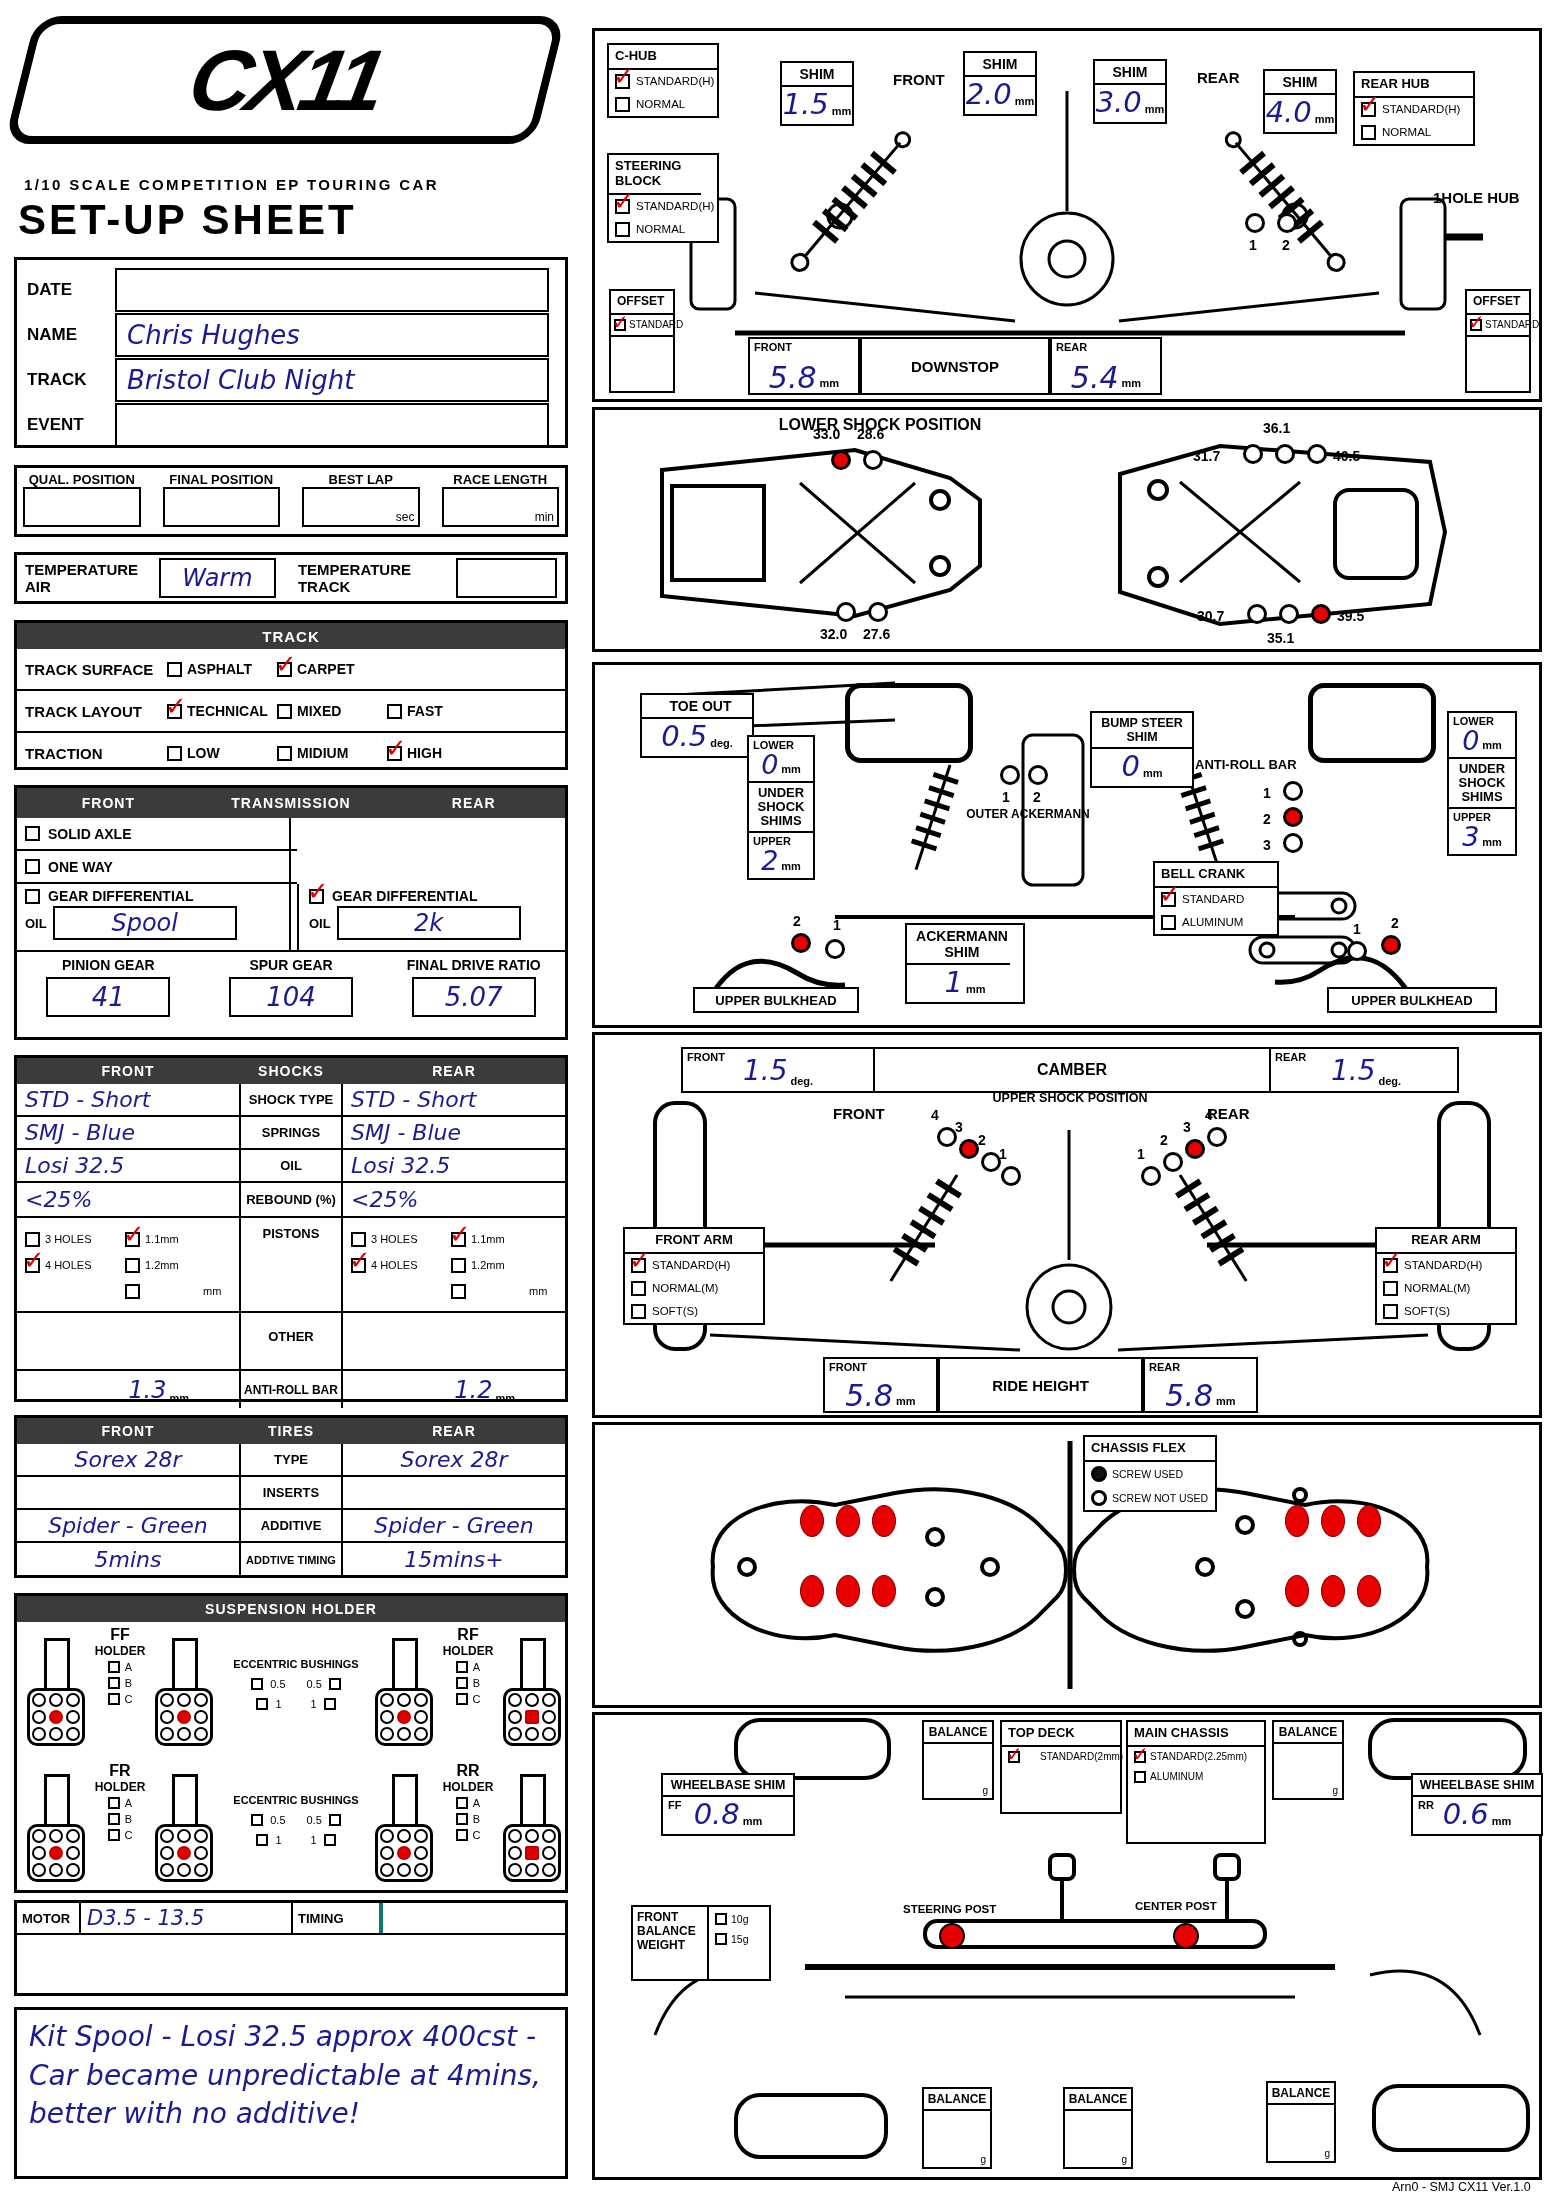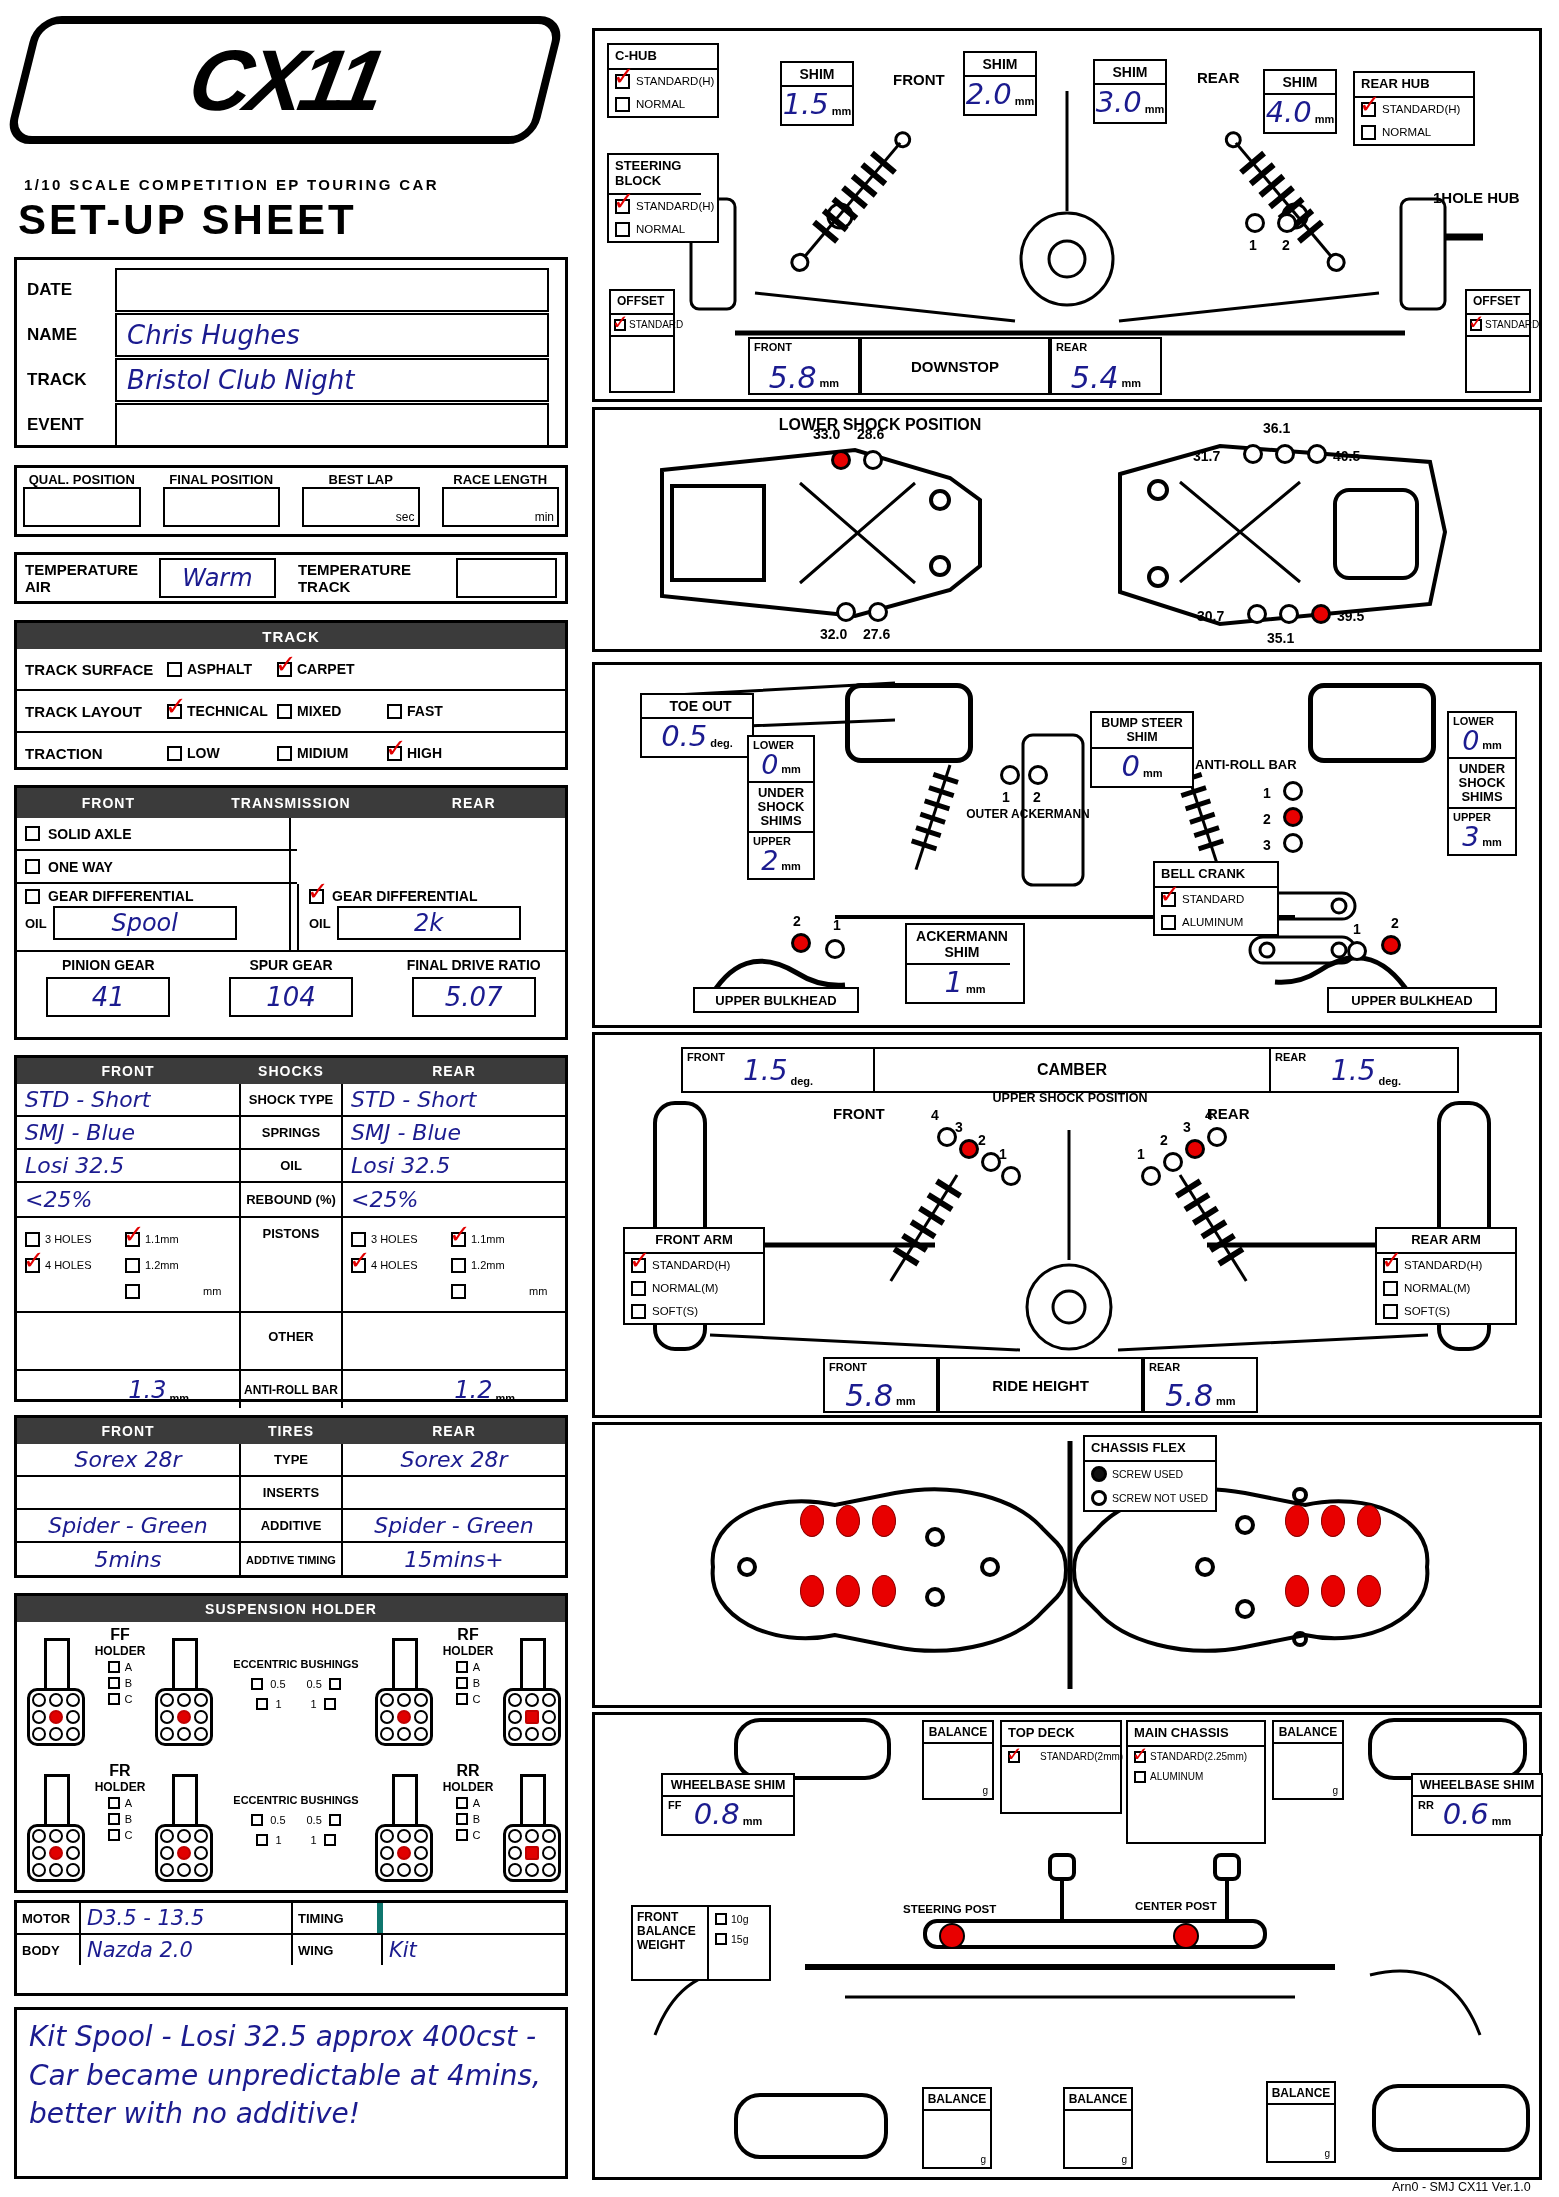--- a/index.html
+++ b/index.html
@@ -590,33 +590,23 @@
         </div>
     </div>
   </div>
 
   <div class="abs b3" style="left:14px;top:1900px;width:554px;height:96px">
     <div style="display:grid;grid-template-columns:64px 212px 90px 182px;height:30px;border-bottom:2px solid #000">
       <span class="rowflex lbl" style="font-size:13px;padding-left:5px;border-right:2px solid #000">MOTOR</span>
       <span class="rowflex" style="padding-left:6px;border-right:2px solid #000">
           <span class="hw" style="font-size:21px">D3.5 - 13.5</span>
         </span>
-      <span class="rowflex lbl" style="font-size:13px;padding-left:5px;border-right:6px solid #0f766e">TIMING</span>
+      <span class="rowflex lbl" style="font-size:13px;padding-left:5px;border-right:4px solid #0f766e">TIMING</span>
       <span class="rowflex" style="padding-left:6px">
           <span class="hw" style="font-size:21px"></span>
-        </span>
-    </div>
-    <div style="display:grid;grid-template-columns:64px 212px 90px 182px;height:30px">
-      <span class="rowflex lbl" style="font-size:13px;padding-left:5px;border-right:2px solid #000">BODY</span>
-      <span class="rowflex" style="padding-left:6px;border-right:2px solid #000">
-          <span class="hw" style="font-size:21px">Nazda 2.0</span>
-        </span>
-      <span class="rowflex lbl" style="font-size:13px;padding-left:5px;border-right:2px solid #000">WING</span>
-      <span class="rowflex" style="padding-left:6px">
-          <span class="hw" style="font-size:21px">Kit</span>
         </span>
     </div>
   </div>
 
   <div class="abs b3" style="left:14px;top:2007px;width:554px;height:172px;padding:8px 12px">
     <span class="hw" style="font-size:28px;line-height:1.38">Kit Spool - Losi 32.5 approx 400cst - Car became unpredictable at 4mins, better with no additive!</span>
   </div>
 
   <div class="panel" style="left:592px;top:28px;width:950px;height:374px">
     <svg class="abs" style="left:0;top:0" width="944" height="368" viewBox="0 0 944 368">

